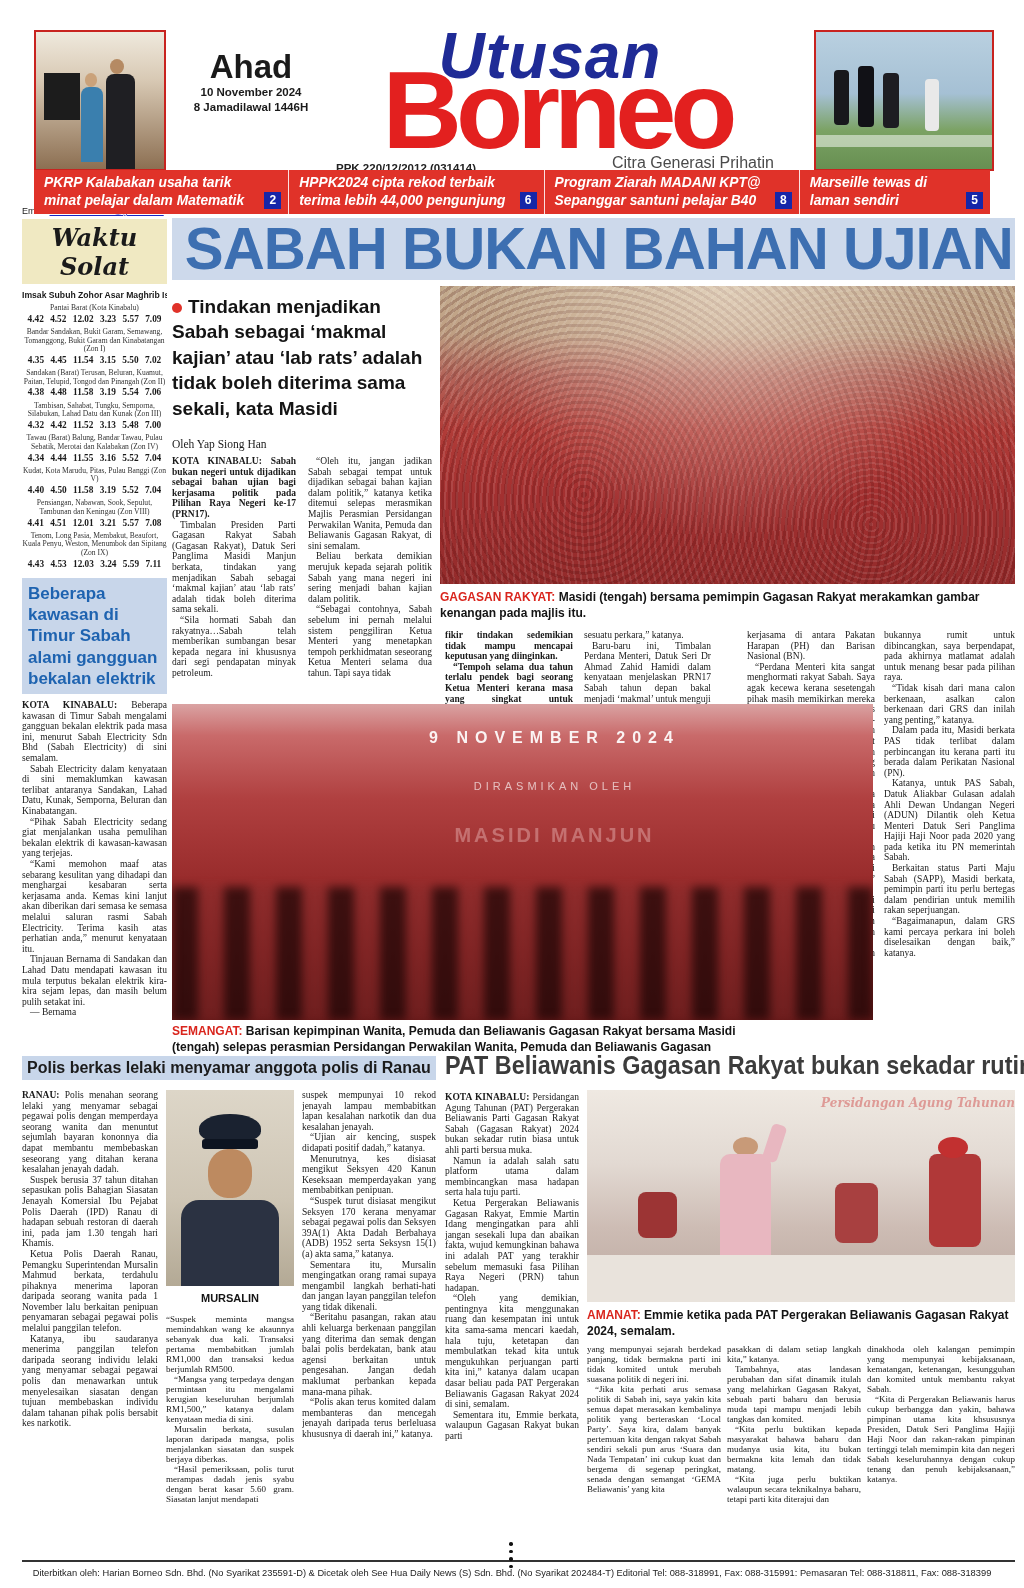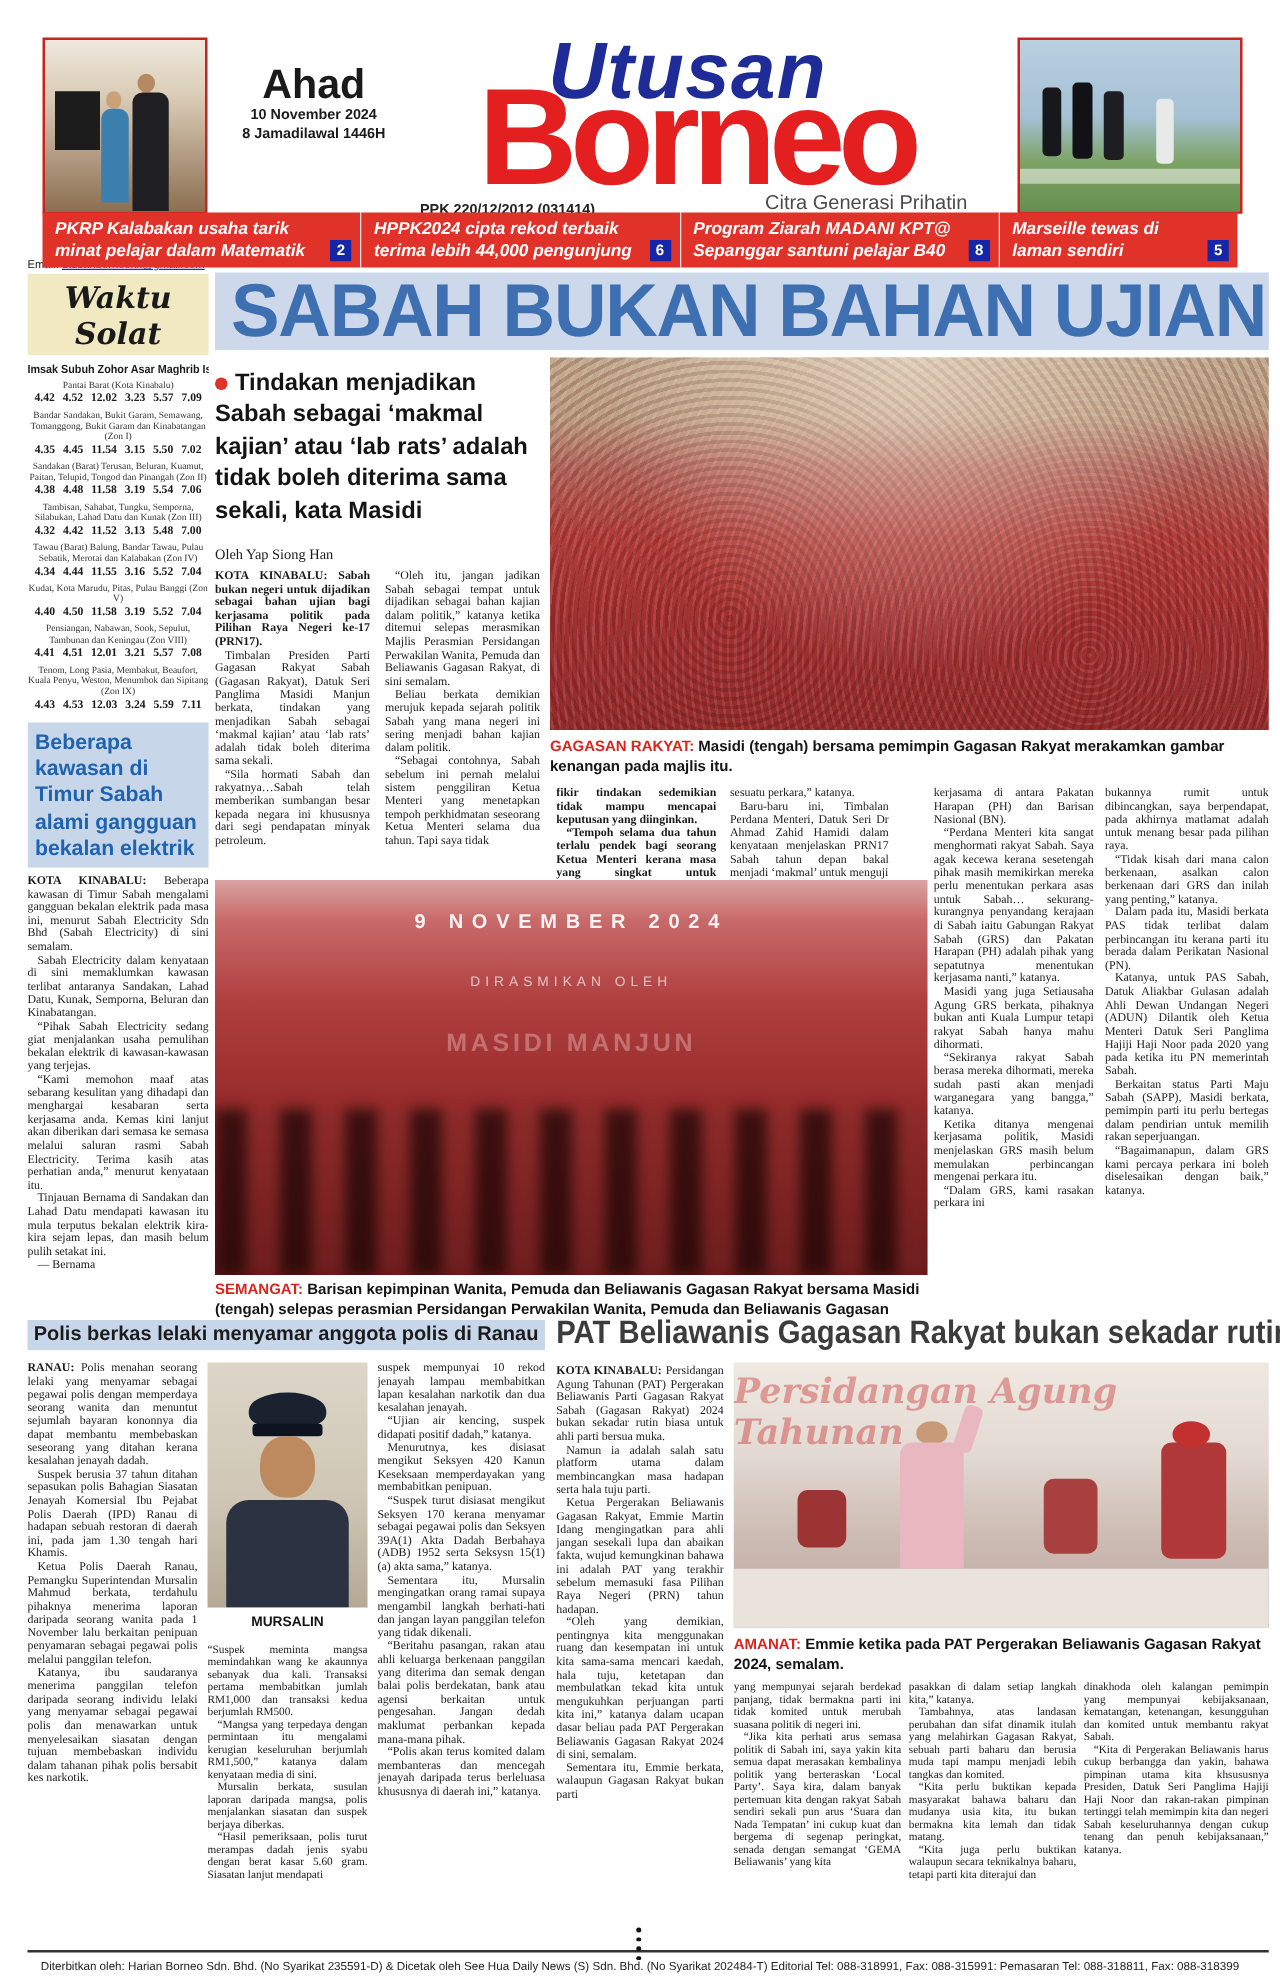--- a/index.html
+++ b/index.html
@@ -72,22 +72,22 @@
       linear-gradient(180deg,#c3ab8e 0%,#bf9f83 16%,#b4655a 30%,#b13c38 48%,#a33030 70%,#932b2b 100%);}
   #byline{left:172px;top:438px;font-size:11.5px;}
   #intro{left:172px;top:456px;width:260px;height:248px;column-count:2;column-gap:12px;}
   .caption{font-family:"Liberation Sans",sans-serif;font-weight:bold;font-size:12px;line-height:1.3;color:#141414;}
   .cap-label{color:#d9251d;}
   #cap1{left:440px;top:590px;width:578px;}
   #colA{left:445px;top:630px;width:128px;height:74px;font-weight:bold;}
   #colB{left:584px;top:630px;width:127px;height:74px;}
   #colC{left:747px;top:630px;width:128px;height:418px;}
   #colD{left:884px;top:630px;width:131px;height:418px;}
-  #photo2{left:172px;top:704px;width:570px;height:316px;
-    background:linear-gradient(180deg,#daa3a3 0%,#c96a6a 10%,#b04040 30%,#992c2c 55%,#7d1f1f 80%,#641717 100%);}
+  #photo2{left:172px;top:704px;width:669px;height:316px;
+    background:linear-gradient(180deg,#daa3a3 0%,#c96a6a 10%,#b04040 30%,#992c2c 55%,#7d1f1f 80%,#641717 100%);padding-left:32px;}
   .p2-line1{position:absolute;top:8%;width:100%;text-align:center;color:rgba(255,255,255,.92);
     font-family:"Liberation Sans",sans-serif;font-weight:bold;font-size:16px;letter-spacing:7px;}
   .p2-line2{position:absolute;top:24%;width:100%;text-align:center;color:rgba(255,255,255,.65);
     font-family:"Liberation Sans",sans-serif;font-size:11px;letter-spacing:4px;}
   .p2-line3{position:absolute;top:38%;width:100%;text-align:center;color:rgba(255,220,220,.35);
     font-family:"Liberation Sans",sans-serif;font-weight:bold;font-size:20px;letter-spacing:3px;}
   .p2-crowd{position:absolute;bottom:0;left:0;width:100%;height:42%;filter:blur(5px);
     background:repeating-linear-gradient(90deg, rgba(35,8,8,.78) 0 26px, rgba(130,45,45,.35) 26px 52px);}
   #cap2{left:172px;top:1024px;width:566px;}
 
@@ -103,22 +103,22 @@
   #police-c2{left:166px;top:1314px;width:128px;height:246px;}
   #police-c3{left:302px;top:1090px;width:134px;height:468px;}
 
   
   #pat-head{left:445px;top:1050px;width:572px;font-family:"Liberation Sans",sans-serif;
     font-weight:bold;font-size:26px;color:#3c3c3c;white-space:nowrap;}
   #pat-head span{display:inline-block;transform:scaleX(.9);transform-origin:left;}
   #pat-c1{left:445px;top:1092px;width:134px;height:466px;}
   #pat-photo{left:587px;top:1090px;width:428px;height:212px;
     background:linear-gradient(180deg,#efe9e2 0%,#e2d9d2 35%,#cdbcb4 65%,#bba89f 100%);}
-  .pat-overlay{position:absolute;top:6px;width:100%;text-align:left;color:rgba(200,40,40,.4);
-    font-family:"DejaVu Serif",serif;font-style:italic;font-weight:bold;font-size:28px;}
+  .pat-overlay{position:absolute;top:6px;width:100%;text-align:right;color:rgba(200,40,40,.4);
+    font-family:"DejaVu Serif",serif;font-style:italic;font-weight:bold;font-size:12px;}
   #pat-cap{left:587px;top:1308px;width:428px;}
   #pat-c2{left:587px;top:1344px;width:134px;height:214px;}
   #pat-c3{left:727px;top:1344px;width:134px;height:214px;}
   #pat-c4{left:867px;top:1344px;width:148px;height:214px;}
 
   
   #foot-rule{left:22px;top:1560px;width:993px;height:2px;background:#333;}
   #footer-text{left:0;top:1568px;width:1024px;text-align:center;
     font-family:"Liberation Sans",sans-serif;font-size:9.3px;color:#222;}
   #reg-dots{left:509px;top:1542px;width:4px;}

